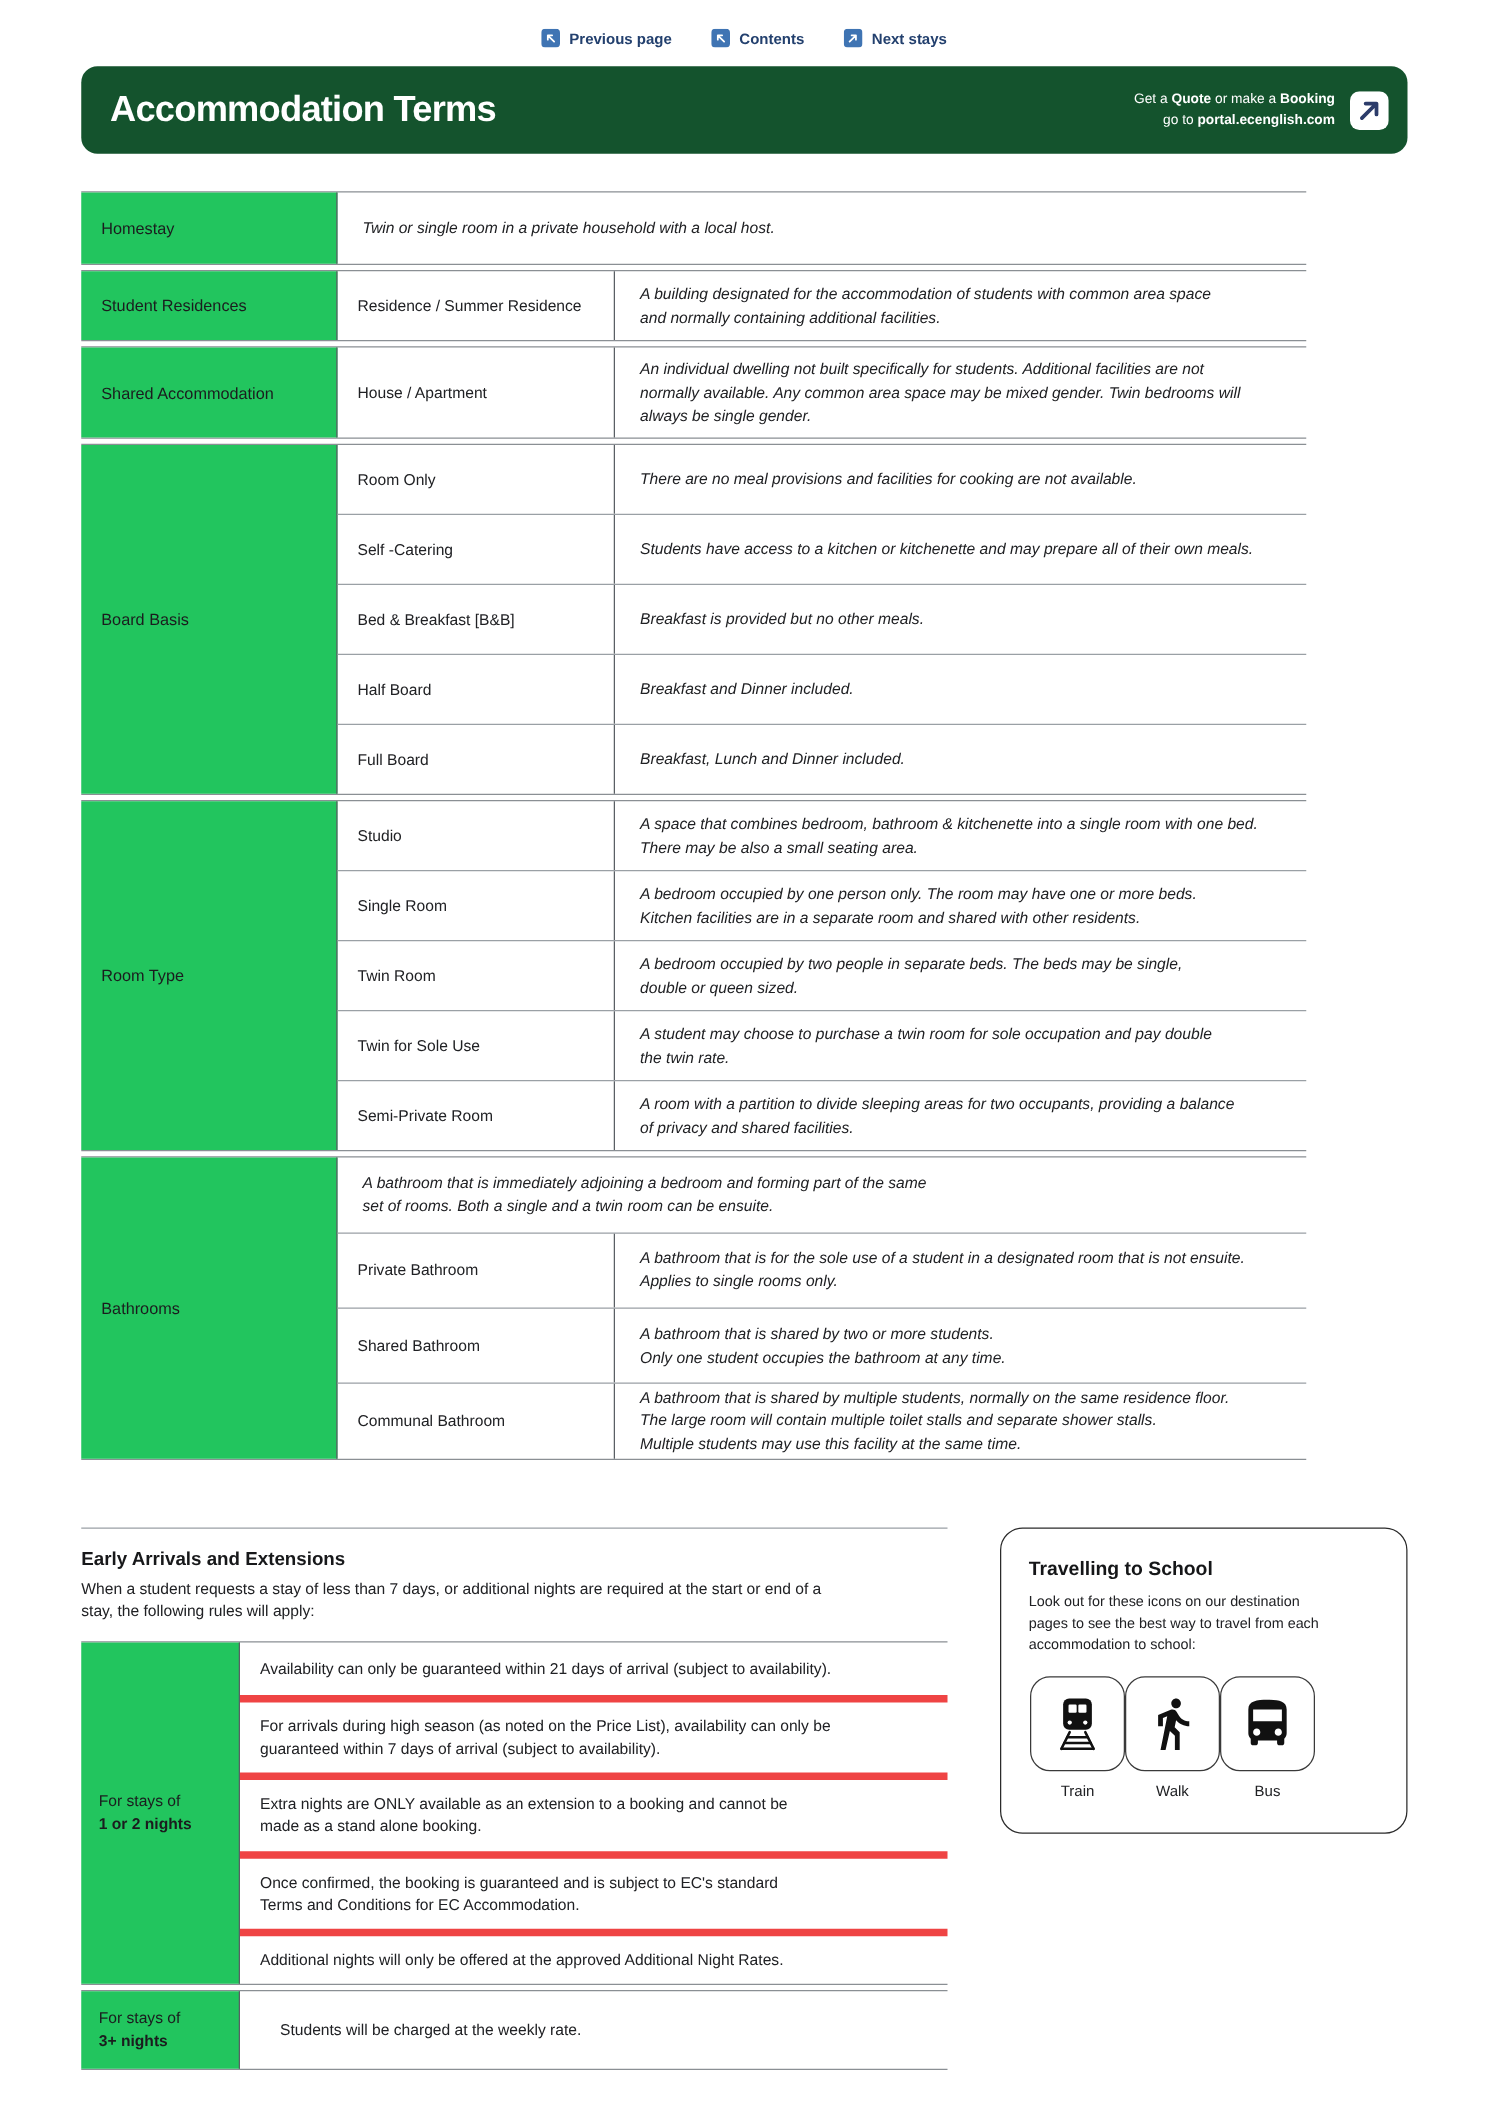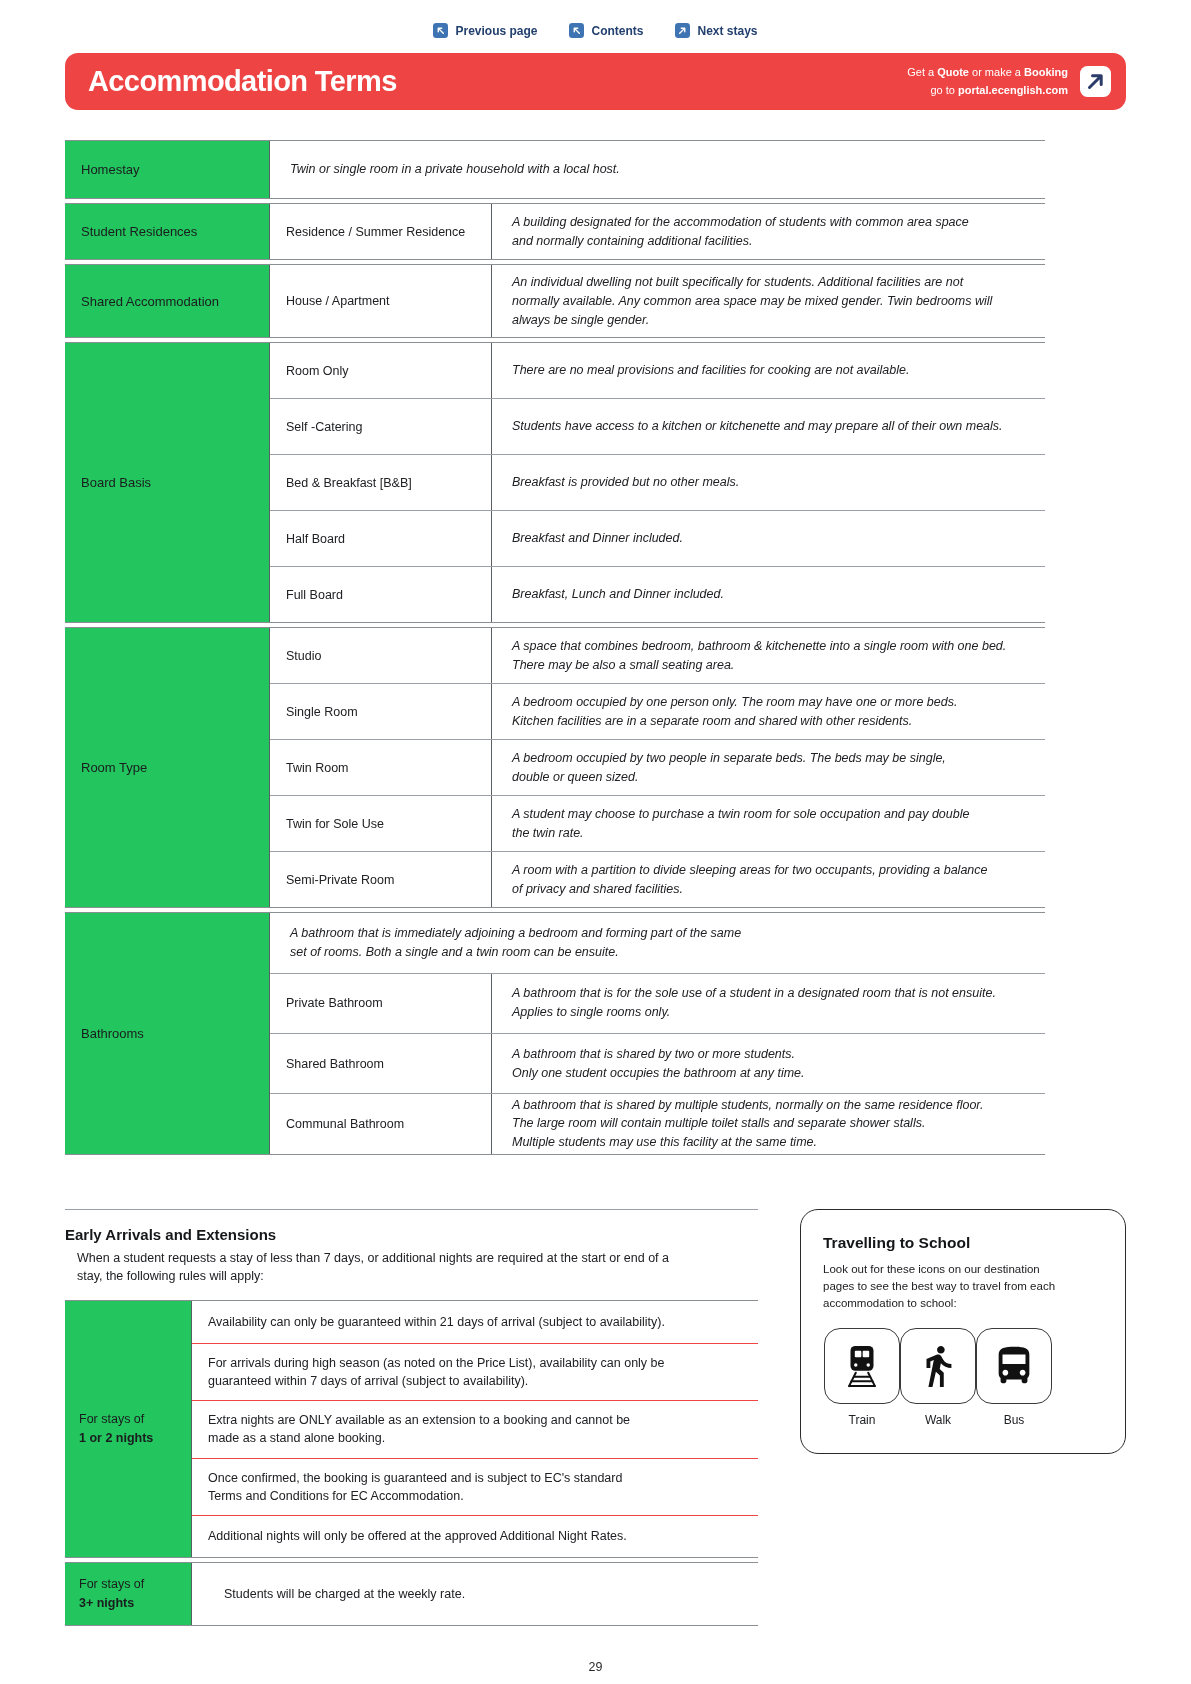--- a/index.html
+++ b/index.html
@@ -7,21 +7,21 @@
     width:1191px; height:1684px; overflow:hidden;
     font-family:"Liberation Sans", sans-serif;
     color:#202124;
     -webkit-font-smoothing:antialiased;
   }
   
   .topnav { display:flex; justify-content:center; align-items:center; gap:32px; padding:23px 0 9px; }
   .navitem { display:flex; align-items:center; gap:7px; color:#23406e; font-size:12px; font-weight:700; cursor:pointer; }
   .navitem svg { display:block; }
   
-  .header { margin:6px 65px 0; background:#ef4444; border-radius:13px; height:57px;
+  .header { margin:6px 65px 0; background:#14532d; border-radius:13px; height:70px;
             display:flex; align-items:center; padding:0 15px 0 23px; }
   .header-title { color:#ffffff; font-size:29px; font-weight:700; letter-spacing:-0.6px; flex:1; }
   .cta { text-align:right; color:#ffffff; font-size:11px; line-height:1.55; font-weight:400; }
   .cta .b { font-weight:700; }
   .cta-icon { margin-left:12px; display:flex; cursor:pointer; }
   
   .terms { margin:30px 65px 0; width:980px; font-size:12.5px; }
   .tgroup { display:flex; border-top:1px solid #8a8f94; border-bottom:1px solid #8a8f94; }
   .tgroup + .tgroup { margin-top:4px; }
   .tcat { flex:0 0 205px; width:205px; box-sizing:border-box; background:#22c55e;
@@ -31,27 +31,27 @@
   .trow { display:flex; flex:1; min-height:55px; }
   .trow + .trow { border-top:1px solid #9aa0a5; }
   .tterm { flex:0 0 222px; width:222px; box-sizing:border-box; border-right:1px solid #5a5f64;
            display:flex; align-items:center; padding:8px 16px; }
   .tdesc { flex:1; display:flex; align-items:center; padding:8px 12px 8px 20px;
            white-space:pre-line; line-height:1.5;font-style:italic; }
   
   .bottom { display:flex; align-items:flex-start; margin:54px 65px 0; }
   .ea { width:693px; box-sizing:border-box; border-top:1px solid #9aa0a5; padding-top:16px; }
   .ea-title { font-size:15px; font-weight:700; margin:0 0 6px; color:#17181a; }
-  .ea-intro { font-size:12.5px; line-height:1.5; white-space:pre-line; margin:0 12px 14px; }
+  .ea-intro { font-size:12.5px; line-height:1.5; white-space:pre-line; margin:0 0 14px; }
   .ea .tcat { flex:0 0 127px; width:127px; padding:10px 14px; font-size:12.5px; font-weight:400;
               line-height:1.5; }
   .label-bold { font-weight:700; }
   .trule { padding:10px 16px; display:flex; align-items:center; white-space:pre-line;
            line-height:1.45; min-height:42px; box-sizing:border-box; font-size:12.5px; }
-  .trule + .trule { border-top:1px solid #ef4444; }
+  .trule + .trule { border-top:6px solid #ef4444; }
   .trule.tall { min-height:62px;margin-left:16px; }
   
   .travel { flex:1; margin-left:42px; border:1.5px solid #2b2b2b; border-radius:18px;
             padding:24px 22px 26px; box-sizing:border-box; }
   .travel-title { font-size:15.5px; font-weight:700; margin:0 0 9px; color:#151618; }
   .travel-text { font-size:11.5px; line-height:1.5; white-space:pre-line; margin:0 0 16px; }
   .modes { display:flex; padding-left:1px; }
   .mode { text-align:center; }
   .tile { width:76px; height:76px; border:1.5px solid #3a3a3a; border-radius:16px;
           display:flex; align-items:center; justify-content:center; box-sizing:border-box; }

